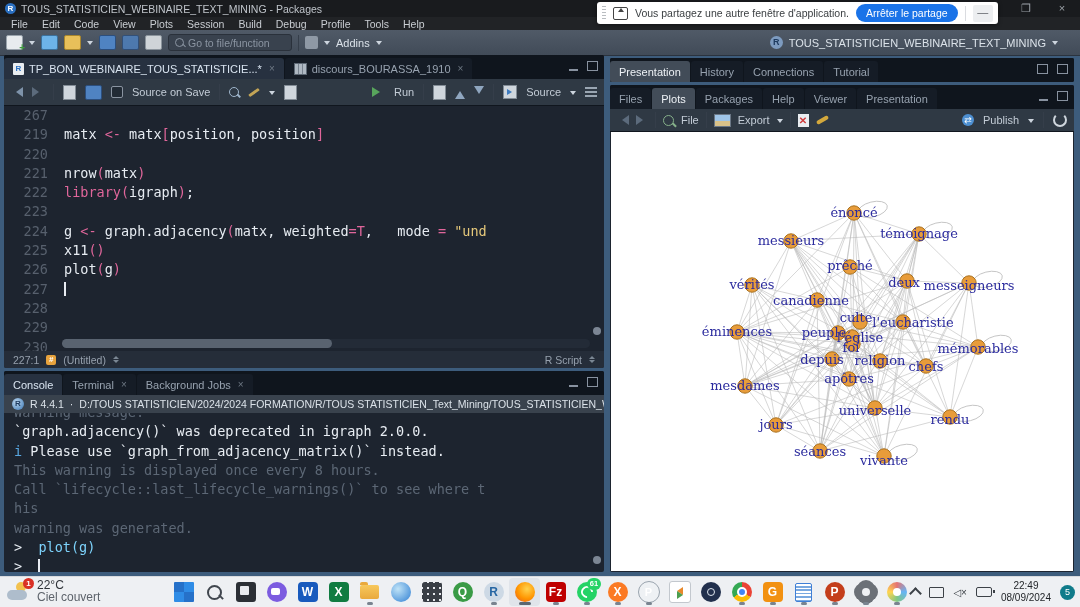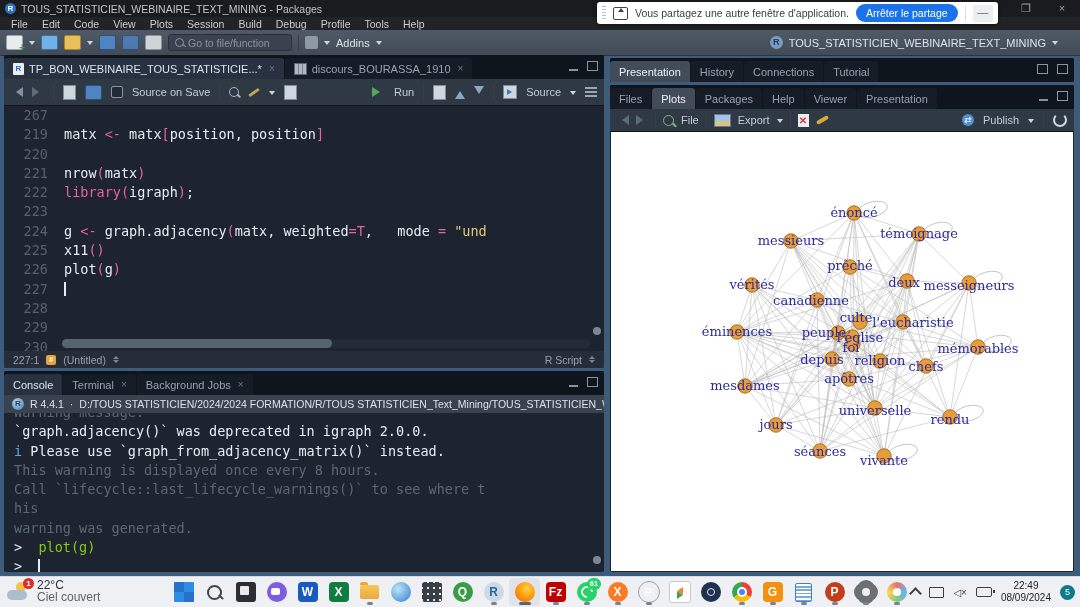--- a/index.html
+++ b/index.html
@@ -114,21 +114,21 @@
   .updn .u{border-bottom:3px solid #7b8794;} .updn .d{border-top:3px solid #7b8794;}
 
   
   .conhead{height:18px;background:#39424d;display:flex;align-items:center;gap:6px;padding:0 8px;
     font-size:10.5px;color:#dbe2e9;white-space:nowrap;overflow:hidden;}
   .rball2{width:12px;height:12px;border-radius:50%;background:radial-gradient(circle at 35% 35%,#bcd6ee,#3a77b5);
     color:#1d3a5f;font-size:8px;line-height:12px;text-align:center;font-weight:bold;flex:none;}
   .conout{height:159px;overflow:hidden;padding:0 10px;
     font-family:"DejaVu Sans Mono",monospace;font-size:13.5px;line-height:19.3px;white-space:pre-wrap;}
   .conout .first{margin-top:-10px;}
-  .tw{color:#e8edf3;} .tm{color:#5c6775;} .ti{color:#57a6e0;} .tk{color:#84cc16;}
+  .tw{color:#e8edf3;} .tm{color:#5c6775;} .ti{color:#57a6e0;} .tk{color:#7dd3fc;}
 
   
   .plotbar{height:22px;background:#2f3944;border-bottom:1px solid #10161e;
     display:flex;align-items:center;gap:7px;padding:0 7px;font-size:11px;color:#c3ccd6;}
   .dim-l{border-right:7px solid #5c6b7c;} .dim-r{border-left:7px solid #5c6b7c;}
   .zoom-mag{width:9px;height:9px;border:1.6px solid #86b08a;border-radius:50%;position:relative;}
   .zoom-mag:after{content:"";position:absolute;left:8px;top:8px;width:5px;height:1.6px;background:#86b08a;transform:rotate(45deg);}
   .pic{width:15px;height:11px;background:linear-gradient(#9fc5e8 55%,#d9c289 55%);border:1px solid #6b7785;}
   .redx{width:11px;height:13px;background:#e9edf1;color:#cf3a3a;font-size:10px;line-height:13px;
     text-align:center;font-weight:bold;}

